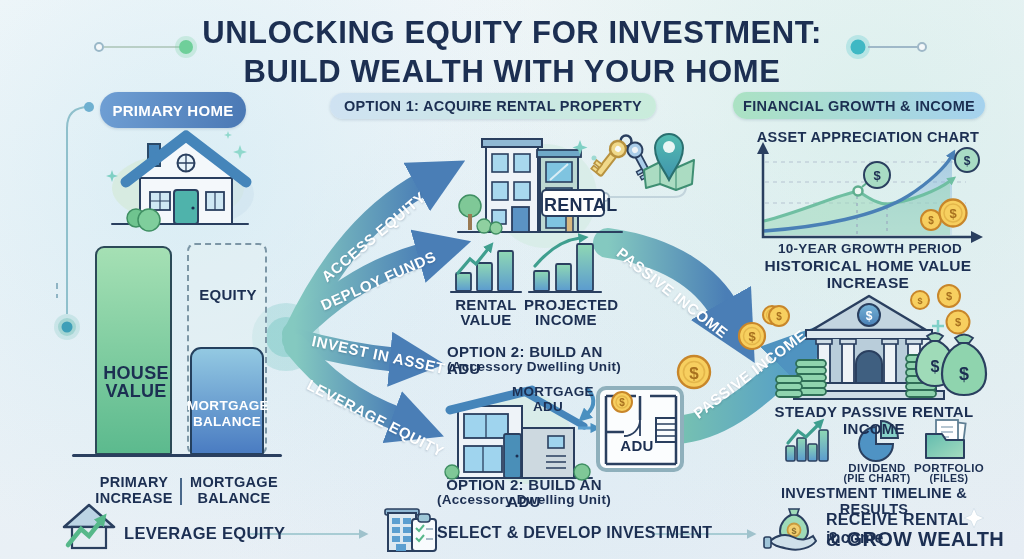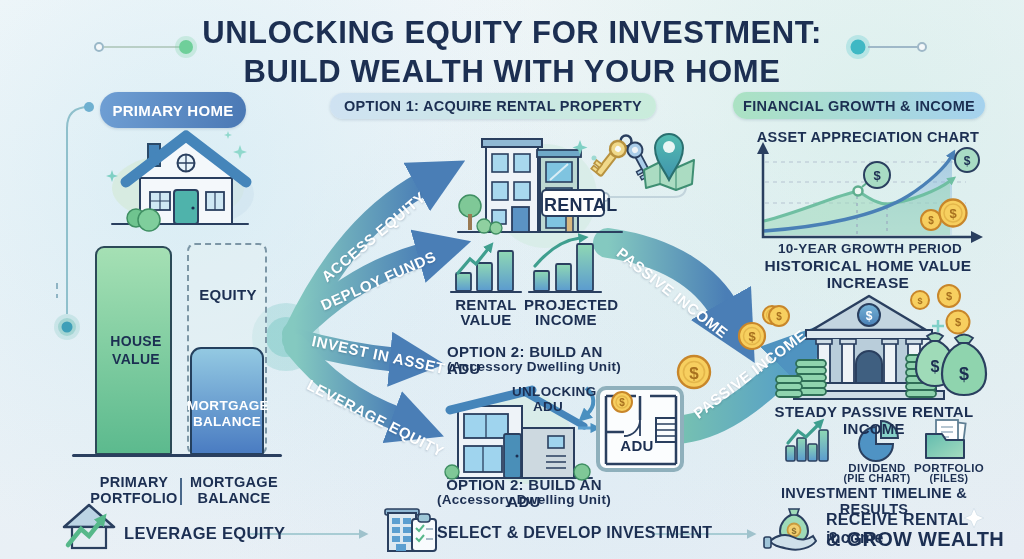--- a/index.html
+++ b/index.html
@@ -396,42 +396,42 @@
 <div class="t title" style="top:16px;">UNLOCKING EQUITY FOR INVESTMENT:</div>
 <div class="t title" style="top:34px;margin-top:21px;">BUILD WEALTH WITH YOUR HOME</div>
 
 <div class="pill pill-blue" style="left:100px;top:92px;width:146px;height:36px;font-size:15px;">PRIMARY HOME</div>
 <div class="pill pill-lite" style="left:330px;top:93px;width:326px;height:26px;font-size:14.5px;">OPTION 1: ACQUIRE RENTAL PROPERTY</div>
 <div class="pill pill-grow" style="left:733px;top:92px;width:252px;height:27px;font-size:14.5px;">FINANCIAL GROWTH &amp; INCOME</div>
 
 <div class="bar bar-green" style="left:95px;top:246px;width:77px;height:209px;"></div>
 <div class="box-dash" style="left:187px;top:243px;width:80px;height:212px;"></div>
 <div class="bar bar-blue" style="left:190px;top:347px;width:74px;height:108px;"></div>
-<div class="t c" style="left:97px;top:332px;width:78px;font-size:14px;line-height:18px;">HOUSE VALUE</div>
+<div class="t c" style="left:97px;top:364px;width:78px;font-size:18px;line-height:18px;">HOUSE VALUE</div>
 <div class="t c" style="left:189px;top:287px;width:78px;font-size:15px;">EQUITY</div>
 <div class="t c w" style="left:187px;top:398px;width:80px;font-size:13.5px;line-height:16px;">MORTGAGE BALANCE</div>
 <div style="position:absolute;left:72px;top:454px;width:210px;height:2.5px;background:#2a3f5f;border-radius:2px;"></div>
-<div class="t c" style="left:88px;top:474px;width:92px;font-size:14.5px;line-height:16px;">PRIMARY PORTFOLIO</div>
+<div class="t c" style="left:88px;top:474px;width:92px;font-size:14.5px;line-height:16px;">PRIMARY INCREASE</div>
 <div style="position:absolute;left:180px;top:478px;width:2px;height:27px;background:#49688a;"></div>
 <div class="t c" style="left:186px;top:474px;width:96px;font-size:14.5px;line-height:16px;">MORTGAGE BALANCE</div>
 
 <div class="alabel" style="left:318px;top:272px;transform:rotate(-40deg);">ACCESS EQUITY</div>
 <div class="alabel" style="left:318px;top:298px;transform:rotate(-24deg);">DEPLOY FUNDS</div>
 <div class="alabel" style="left:314px;top:332px;transform:rotate(12deg);">INVEST IN ASSET</div>
 <div class="alabel" style="left:312px;top:376px;transform:rotate(27deg);">LEVERAGE EQUITY</div>
 <div class="alabel" style="left:624px;top:244px;transform:rotate(38deg);">PASSIVE INCOME</div>
 <div class="alabel" style="left:690px;top:408px;transform:rotate(-37deg);">PASSIVE INCOME</div>
 
 <div class="t c" style="left:544px;top:196px;width:66px;font-size:18px;">RENTAL</div>
 <div class="t c" style="left:446px;top:297px;width:80px;font-size:15px;line-height:15px;">RENTAL VALUE</div>
 <div class="t c" style="left:524px;top:297px;width:84px;font-size:15px;line-height:15px;">PROJECTED INCOME</div>
 
 <div class="t" style="left:447px;top:344px;width:190px;font-size:15px;">OPTION 2: BUILD AN ADU</div>
 <div class="t" style="left:447px;top:360px;width:190px;font-size:13.5px;">(Accessory Dwelling Unit)</div>
-<div class="t c" style="left:512px;top:384px;width:72px;font-size:13.5px;line-height:15px;">UNLOCKING ADU</div>
+<div class="t c" style="left:512px;top:384px;width:72px;font-size:13.5px;line-height:15px;">MORTGAGE ADU</div>
 <div class="t c" style="left:606px;top:438px;width:62px;font-size:15px;">ADU</div>
 <div class="t c" style="left:436px;top:477px;width:176px;font-size:15px;">OPTION 2: BUILD AN ADU</div>
 <div class="t c" style="left:436px;top:493px;width:176px;font-size:13.5px;">(Accessory Dwelling Unit)</div>
 
 <div class="t c" style="left:756px;top:130px;width:224px;font-size:14.5px;">ASSET APPRECIATION CHART</div>
 <div class="t c" style="left:768px;top:242px;width:204px;font-size:13.5px;">10-YEAR GROWTH PERIOD</div>
 <div class="t c" style="left:738px;top:257px;width:260px;font-size:15.5px;">HISTORICAL HOME VALUE INCREASE</div>
 <div class="t c" style="left:758px;top:404px;width:232px;font-size:15px;">STEADY PASSIVE RENTAL INCOME</div>
 <div class="t c" style="left:842px;top:462px;width:70px;font-size:11.5px;">DIVIDEND</div>
 <div class="t c" style="left:842px;top:473px;width:70px;font-size:10.5px;">(PIE CHART)</div>

